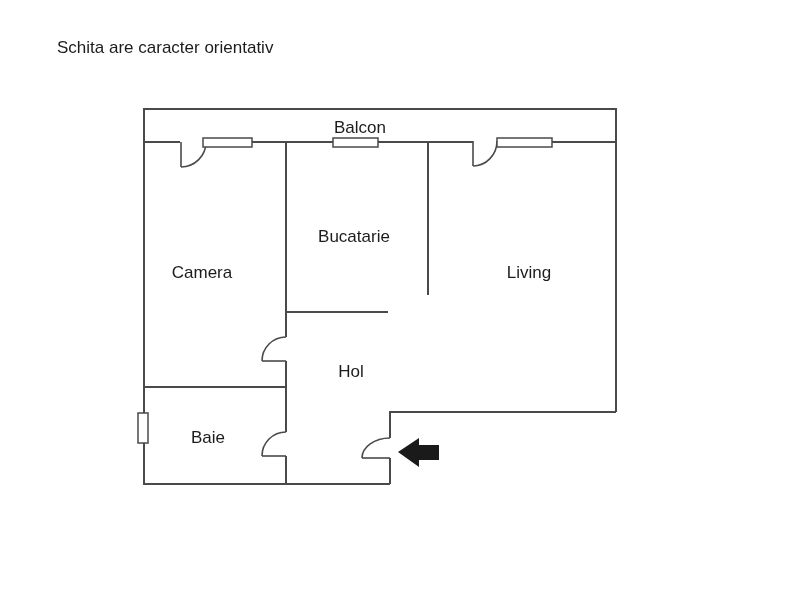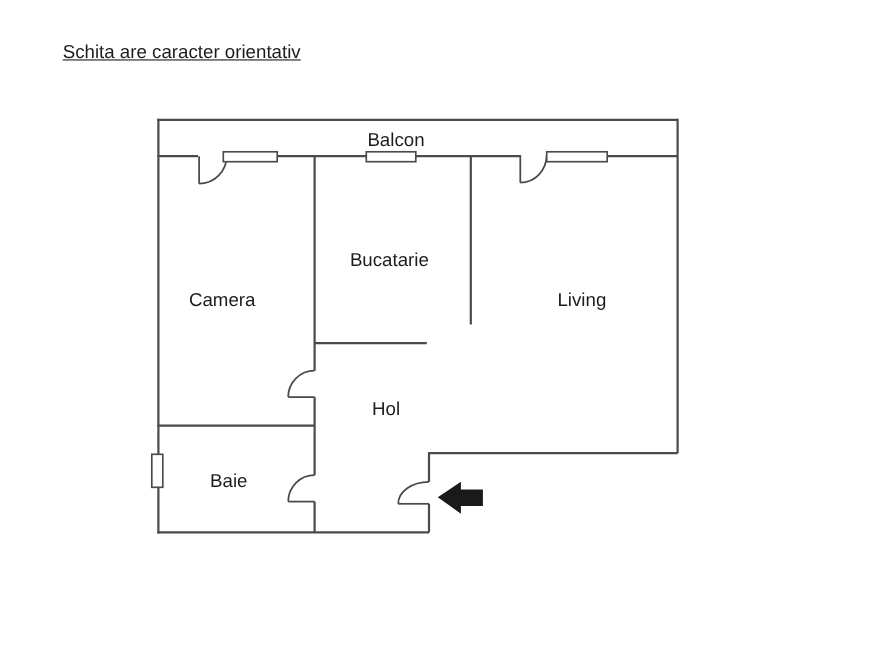--- a/index.html
+++ b/index.html
@@ -16,21 +16,20 @@
     width: 800px;
     height: 600px;
     background: #ffffff;
   }
   .disclaimer {
     position: absolute;
     left: 57px;
     top: 38px;
     font-size: 17px;
     color: #1c1c1c;
-    text-decoration: underline;
   }
   svg.plan {
     position: absolute;
     left: 0;
     top: 0;
   }
   .wall {
     stroke: #4a4a4a;
     stroke-width: 2;
     fill: none;

